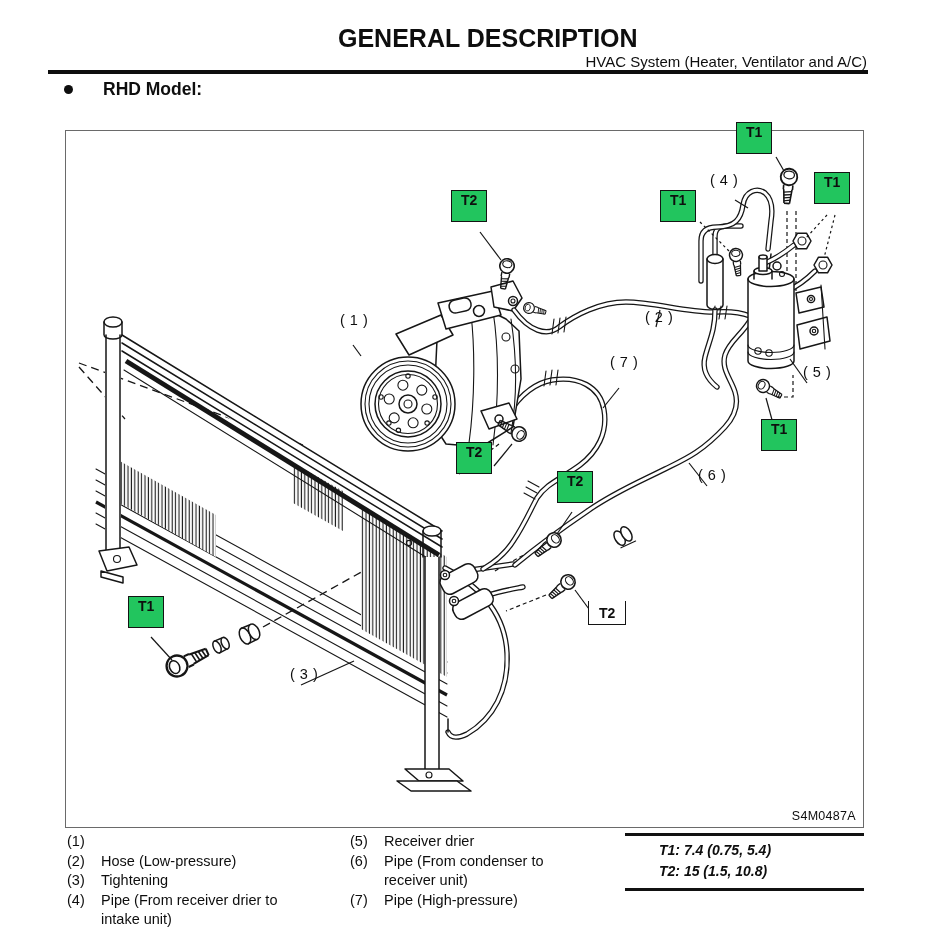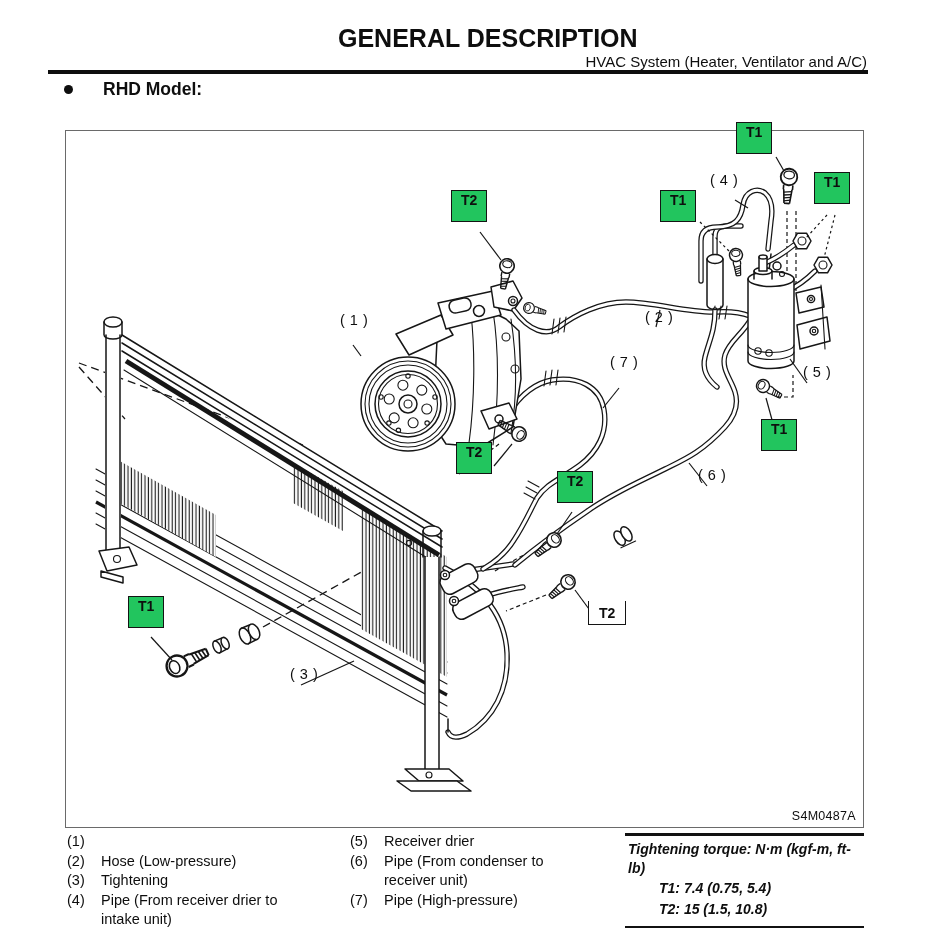--- a/index.html
+++ b/index.html
@@ -354,18 +354,17 @@
         <span class="lg-num">(6)</span>
         <span class="lg-label">Pipe (From condenser to receiver unit)</span>
       </div>
       <div class="lg-row">
         <span class="lg-num">(7)</span>
         <span class="lg-label">Pipe (High-pressure)</span>
       </div>
     </div>
 
   <div class="abs" id="torque">
-    <div class="tq-title">Tightening torque: N·m (kgf-m, ft-lb)</div>
     <div class="tq-line">T1: 7.4 (0.75, 5.4)</div>
     <div class="tq-line">T2: 15 (1.5, 10.8)</div>
   </div>
 
 </div>
 
 </body></html>

